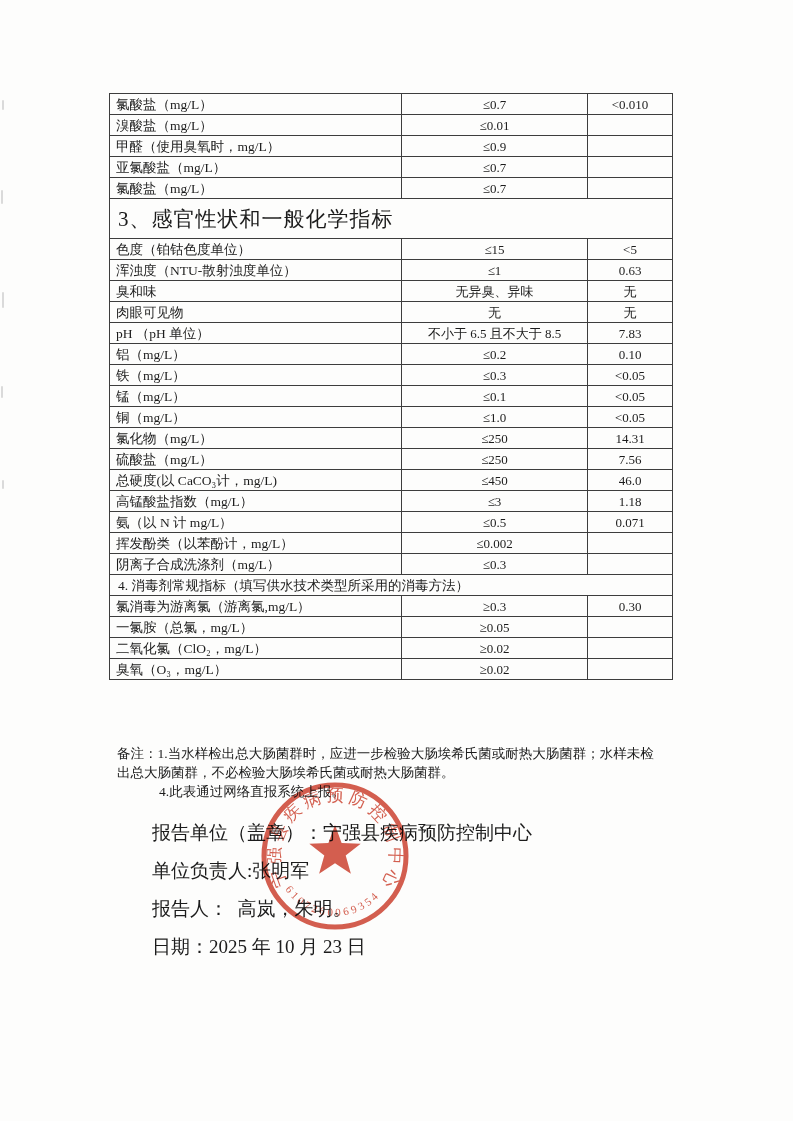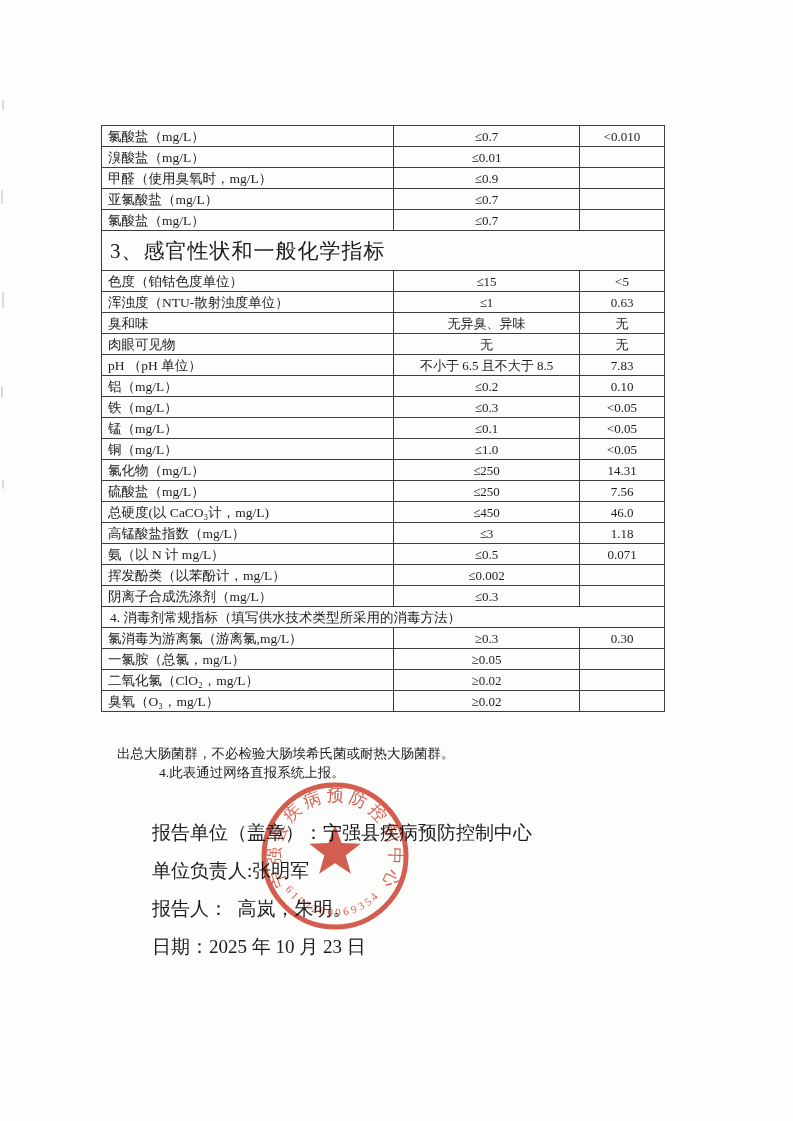--- a/index.html
+++ b/index.html
@@ -7,23 +7,23 @@
     position:relative;
     width:793px;height:1121px;
     margin:0 auto;
     background:#fdfdfc;
     font-family:"Liberation Serif","DejaVu Serif",serif;
     color:#1c1c1c;
     overflow:hidden;
   }
   
   .tbl{
-    position:absolute;left:101px;top:93px;
+    position:absolute;left:109px;top:93px;
     width:563px;
-    border-collapse:collapse;table-layout:fixed;margin-top:32px;
+    border-collapse:collapse;table-layout:fixed;
   }
   .tbl col.w1{width:292px}
   .tbl col.w2{width:186px}
   .tbl col.w3{width:85px}
   .tbl td{
     border:1.5px solid #3d3d3d;
     padding:1.5px 6px;
     height:17px;
     font-size:13.5px;line-height:17px;
     white-space:nowrap;overflow:hidden;
@@ -218,20 +218,21 @@
         </tr>
         <tr>
           <td class="c-ind">臭氧（O₃，mg/L）</td>
           <td class="c-lim">≥0.02</td>
           <td class="c-res"></td>
         </tr>
       </tbody>
   </table>
 
   <div class="notes">
+    <div>备注：1.当水样检出总大肠菌群时，应进一步检验大肠埃希氏菌或耐热大肠菌群；水样未检</div>
     <div>出总大肠菌群，不必检验大肠埃希氏菌或耐热大肠菌群。</div>
     <div class="indent">4.此表通过网络直报系统上报。</div>
   </div>
 
   <div class="fline f1"><span>报告单位（盖章）：</span><span>宁强县疾病预防控制中心</span></div>
 
   <div class="fline f2"><span>单位负责人:</span><span>张明军</span></div>
 
   <div class="fline f3"><span>报告人：  </span><span>高岚，朱明。</span></div>
 

